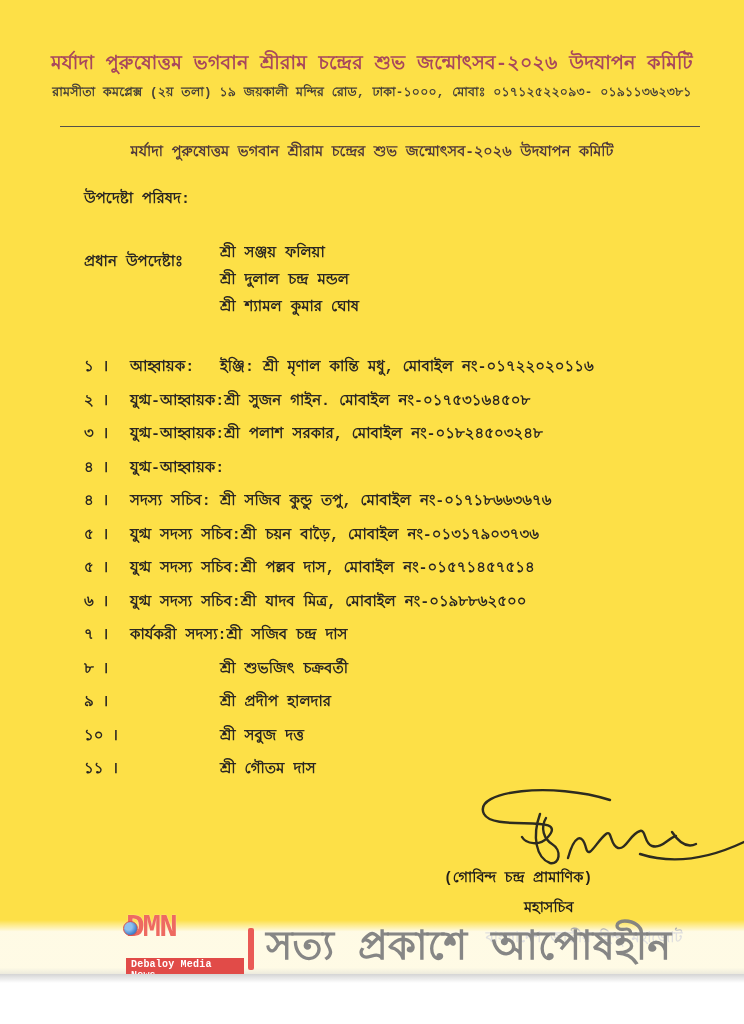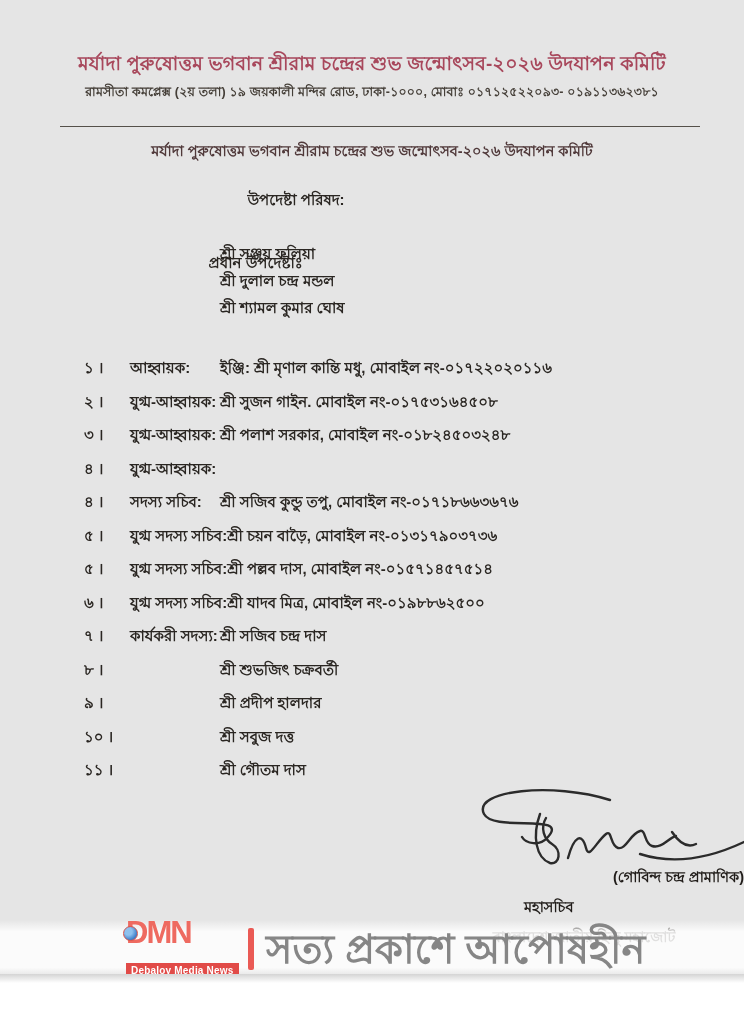--- a/index.html
+++ b/index.html
@@ -1,51 +1,51 @@
 <!DOCTYPE html>
 <html><head>
 <meta charset="utf-8">
 <style>
   html,body{margin:0;padding:0;background:#ffffff;}
   .page{
     position:relative;width:744px;height:1024px;overflow:hidden;
-    background:#e5e5e5;
-    font-family:Liberation Sans, sans-serif;
+    background:#fde047;
+    font-family:Liberation Mono, monospace;
     color:#2a2622;
   }
   
   .letterhead{position:absolute;top:52px;left:0;width:744px;text-align:center;}
   .lh-title{
     font-size:19px;font-weight:bold;letter-spacing:.2px;
     color:#a8485c;line-height:24px;
   }
   .lh-address{
     margin-top:7px;font-size:12.5px;font-weight:600;color:#453f38;letter-spacing:.2px;
   }
   .lh-rule{position:absolute;top:126px;left:60px;width:640px;border-top:1.6px solid #55504a;}
   
   .subtitle{
     position:absolute;top:140px;left:0;width:744px;text-align:center;
     font-size:14.5px;font-weight:bold;color:#50393a;
   }
   
   .advisory{position:absolute;top:186px;left:84px;font-size:15px;font-weight:600;}
-  .adv-line{height:27px;line-height:27px;display:flex;justify-content:flex-end;}
+  .adv-line{height:27px;line-height:27px;display:flex;}
   .adv-label{width:136px;margin-top:36px;}
   .panel-member{height:27px;line-height:27px;margin-left:136px;}
   
   .committee{position:absolute;top:358px;left:84px;width:620px;font-size:15px;font-weight:600;}
   .c-row{display:flex;margin-bottom:13.5px;line-height:20px;}
   .c-no{width:46px;flex:0 0 46px;}
   .c-role{min-width:90px;white-space:nowrap;}
   .c-detail{white-space:nowrap;}
   
   .sig-block{position:absolute;left:444px;top:786px;width:300px;}
   .sig-svg{display:block;}
-  .sig-name{margin-top:-8px;text-align:right;font-size:14.5px;font-weight:bold;color:#211d1a;}
+  .sig-name{margin-top:-8px;text-align:left;font-size:14.5px;font-weight:bold;color:#211d1a;}
   .sig-title{margin-top:6px;margin-left:80px;text-align:left;font-size:14.5px;font-weight:bold;color:#211d1a;}
   .sig-org{margin-top:6px;margin-left:-20px;text-align:center;font-size:14.5px;font-weight:bold;color:#211d1a;}
   
   .watermark{
     position:absolute;left:0;top:920px;width:744px;height:58px;
     background:linear-gradient(to bottom,
       rgba(255,255,255,0) 0%,
       rgba(255,255,255,.86) 20%,
       rgba(255,255,255,.86) 82%,
       rgba(224,224,224,.95) 100%);

